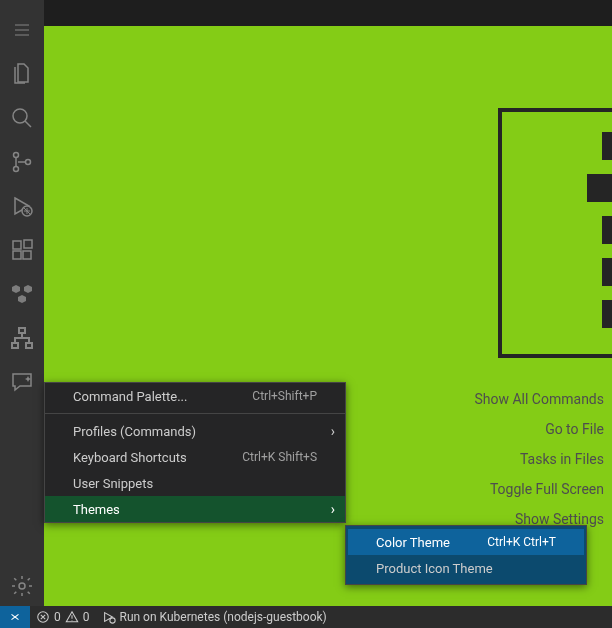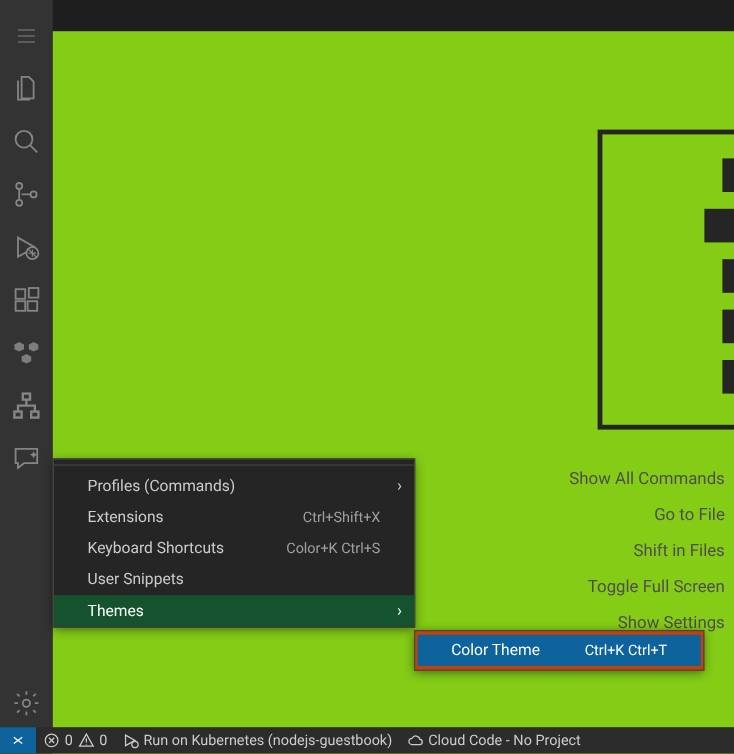--- a/index.html
+++ b/index.html
@@ -19,21 +19,21 @@
     .welcome-list { position: absolute; right: 8px; top: 365px; display: flex; flex-direction: column; gap: 14px; align-items: flex-end; color: #4e4e4e; font-size: 14px; }
     .welcome-list div { white-space: nowrap; }
     .context-menu { position: absolute; left: 44px; top: 382px; width: 302px; background: #252526; border: 1px solid #454545; box-shadow: 0 2px 8px rgba(0,0,0,0.5); z-index: 10; }
     .menu-row { display: flex; align-items: center; justify-content: space-between; padding: 6px 28px; cursor: pointer; white-space: nowrap; position: relative; height: 26px; }
     .menu-row.hover { background: #14532d; color: #ffffff; }
     .menu-row .label { }
     .menu-row .shortcut { color: #a0a0a0; font-size: 12px; }
     .menu-sep { height: 1px; background: #454545; margin: 4px 0; }
     .chevron { position: absolute; right: 10px; font-size: 14px; color: #cccccc; }
     .menu-row.hover .chevron { color: #ffffff; }
-    .submenu { position: absolute; left: 345px; top: 525px; width: 242px; background: #c2410c; border: 1px solid #454545; box-shadow: 0 2px 8px rgba(0,0,0,0.5); z-index: 11; padding: 1px 0;}
+    .submenu { position: absolute; left: 345px; top: 525px; width: 242px; background: #0c4a6e; border: 1px solid #454545; box-shadow: 0 2px 8px rgba(0,0,0,0.5); z-index: 11; padding: 1px 0;}
     .submenu .menu-row { padding: 6px 28px; }
     .submenu .menu-row.sel { background: #0e639c; color: #ffffff; }
     .submenu .menu-row.sel .shortcut { color: #ffffff; }
     .submenu-inner { margin: 2px; }
     .submenu .menu-row.sel { border-radius: 0; }
     .status-bar { position: absolute; left: 0; bottom: 0; width: 612px; height: 22px; background: #2c2c2c; color: #cccccc; display: flex; align-items: stretch; font-size: 12px; }
     .remote-btn { background: #0e639c; width: 30px; display: flex; align-items: center; justify-content: center; }
     .remote-btn svg { width: 14px; height: 14px; }
     .status-item { display: flex; align-items: center; padding: 0 6px; gap: 4px; cursor: pointer; white-space: nowrap; }
     .status-item svg { width: 14px; height: 14px; }
@@ -127,54 +127,57 @@
           <div class="wm-block wb1"></div>
         </div>
       <div class="wm-row">
           <div class="wm-block wb1"></div>
         </div>
     </div>
   </div>
   <div class="welcome-list">
     <div>Show All Commands</div>
     <div>Go to File</div>
-    <div>Shift in Files</div>
+    <div>Tasks in Files</div>
     <div>Toggle Full Screen</div>
     <div>Show Settings</div>
   </div>
 </div>
 
 <div class="context-menu">
+  <div class="menu-row">
+    <span class="label">Command Palette...</span>
+    <span class="shortcut">Ctrl+Shift+P</span>
+  </div>
   <div class="menu-sep"></div>
   <div class="menu-row">
     <span class="label">Profiles (Commands)</span>
     <span class="chevron">›</span>
   </div>
   <div class="menu-row">
-    <span class="label">Extensions</span>
-    <span class="shortcut">Ctrl+Shift+X</span>
-  </div>
-  <div class="menu-row">
     <span class="label">Keyboard Shortcuts</span>
-    <span class="shortcut">Color+K Ctrl+S</span>
+    <span class="shortcut">Ctrl+K Shift+S</span>
   </div>
   <div class="menu-row">
     <span class="label">User Snippets</span>
   </div>
   <div class="menu-row hover">
     <span class="label">Themes</span>
     <span class="chevron">›</span>
   </div>
 </div>
 
 <div class="submenu">
   <div class="submenu-inner">
     <div class="menu-row sel">
       <span class="label">Color Theme</span>
       <span class="shortcut">Ctrl+K Ctrl+T</span>
+    </div>
+    <div class="menu-row">
+      <span class="label">Product Icon Theme</span>
     </div>
   </div>
 </div>
 
 <div class="status-bar">
   <div class="remote-btn">
     <svg viewBox="0 0 16 16" fill="none" stroke="#ffffff" stroke-width="1.2">
         <path d="M4 5l4 3-4 3M12 11l-4-3 4-3"></path>
       </svg>
   </div>
@@ -196,21 +199,13 @@
   </div>
   <div class="status-item">
     <span class="sb-icon">
       <svg viewBox="0 0 16 16" fill="none" stroke="currentColor" stroke-width="1.2">
           <path d="M3 3l9 5-9 5z"></path>
           <circle cx="12" cy="12" r="3"></circle>
         </svg>
     </span>
     <span>Run on Kubernetes (nodejs-guestbook)</span>
   </div>
-  <div class="status-item">
-    <span class="sb-icon">
-      <svg viewBox="0 0 16 16" fill="none" stroke="currentColor" stroke-width="1.2">
-          <path d="M5 12a3 3 0 010-6 4 4 0 017.5 1A2.5 2.5 0 0112 12z"></path>
-        </svg>
-    </span>
-    <span>Cloud Code - No Project</span>
-  </div>
 </div>
 
 </body></html>

